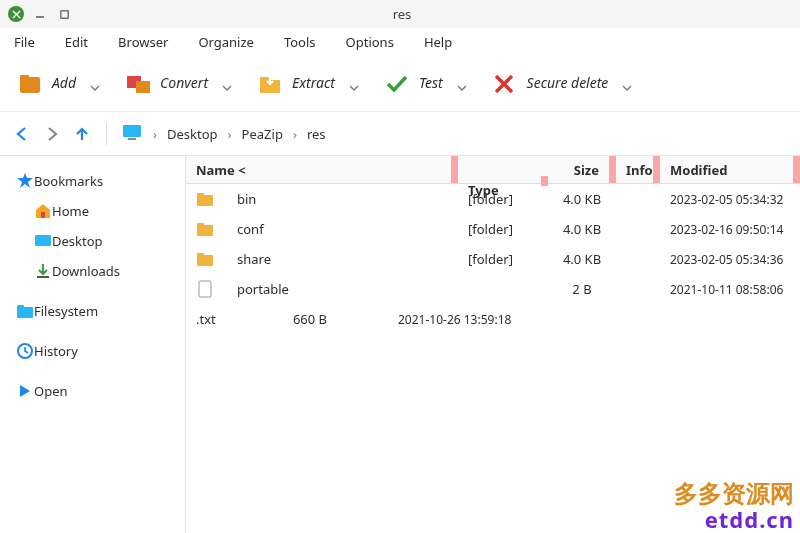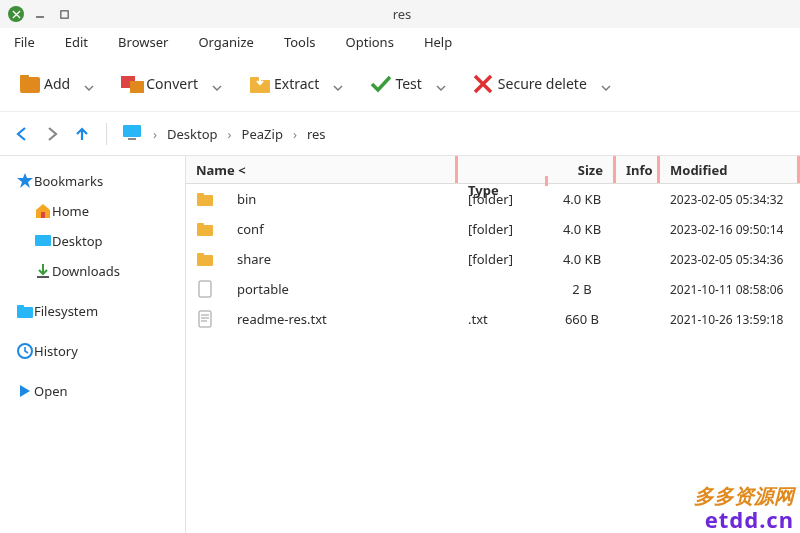--- a/index.html
+++ b/index.html
@@ -7,58 +7,58 @@
 
 .titlebar { height: 28px; background: #f5f5f5; display: flex; align-items: center; padding: 0 8px; gap: 8px; }
 .win-btn { width: 16px; height: 16px; display: flex; align-items: center; justify-content: center; border-radius: 50%; }
 .win-close { background: #3f8e3a; color: #fff; }
 .win-title { flex: 1; text-align: center; color: #444; }
 
 .menubar { height: 28px; display: flex; align-items: center; padding: 0 6px; gap: 14px; background: #fff; }
 .menu-item { padding: 4px 8px; cursor: default; }
 
 .toolbar { height: 56px; display: flex; align-items: center; padding: 0 10px; gap: 6px; border-bottom: 1px solid #eee; }
-.tb-btn { display: flex; align-items: center; gap: 0; padding: 6px 8px; cursor: default; }
+.tb-btn { display: flex; align-items: flex-start; gap: 8px; padding: 6px 8px; cursor: default; font-style: italic; }
 .tb-label { font-size: 14px; }
 .chev { width: 10px; height: 10px; display: inline-block; }
 .tb-ico { width: 26px; height: 22px; display: inline-block; }
 
 .addressbar { height: 44px; display: flex; align-items: center; padding: 0 12px; gap: 10px; border-bottom: 1px solid #e5e5e5; }
 .nav-ico { width: 20px; height: 20px; display: flex; align-items: center; justify-content: center; }
 .breadcrumb { display: flex; align-items: center; gap: 10px; }
 .crumb { color: #333; }
 .bc-sep { color: #888; }
 
 .content { display: flex; height: calc(533px - 28px - 28px - 56px - 44px); }
 .sidebar { width: 185px; padding: 10px 6px; }
 .side-item { display: flex; align-items: center; gap: 0; padding: 6px 10px; cursor: default; }
 .side-item.indent { padding-left: 28px; }
 .side-group { margin-bottom: 10px; }
 .side-ico { width: 18px; height: 18px; display: inline-flex; align-items: center; justify-content: center; }
 
 .fileview { flex: 1; border-left: 1px solid #e3e3e3; }
 .cols { display: flex; height: 28px; border-bottom: 1px solid #ddd; background: #fafafa; }
-.col { padding: 5px 10px; font-weight: bold; border-right: 3px solid #fca5a5; }
+.col { padding: 5px 10px; font-weight: bold; border-right: 7px solid #fca5a5; }
 .col-name { flex: 1; }
 .col-type { width: 90px; margin-top: 20px; }
 .col-size { width: 68px; text-align: right; }
 .col-info { width: 44px; }
 .col-mod { width: 140px; }
 
 .row { display: flex; height: 30px; align-items: center; }
 .cell { padding: 0 10px; }
 .cell-name { flex: 1; display: flex; align-items: flex-start; gap: 23px; }
 .cell-type { width: 90px; }
 .cell-size { width: 68px; text-align: center; }
 .cell-info { width: 44px; }
 .cell-mod { width: 140px; font-size: 12px; }
 .ficon { width: 18px; height: 18px; display: inline-flex; align-items: center; justify-content: center; }
 
 .watermark { position: absolute; right: 6px; bottom: 2px; text-align: right; font-weight: bold; line-height: 1.1; }
-.wm-top { color: #e08a1e; font-size: 20px; font-style: italic; }
+.wm-top { color: #e08a1e; font-size: 24px; }
 .wm-bot { color: #6d28d9; font-size: 22px; letter-spacing: 1px; }
 </style>
 </head>
 <body>
 
 <div class="titlebar">
   <div class="win-btn win-close">
     <svg width="9" height="9" viewBox="0 0 10 10">
         <path d="M1 1 L9 9 M9 1 L1 9" stroke="#fff" stroke-width="1.5"></path>
       </svg>
@@ -308,29 +308,20 @@
               </svg>
             </span>
             <span>portable</span>
           </div>
           <div class="cell cell-type"></div>
           <div class="cell cell-size">2 B</div>
           <div class="cell cell-info"></div>
           <div class="cell cell-mod">2021-10-11 08:58:06</div>
         </div>
         <div class="row">
-          <div class="cell cell-name">
-            <span class="ficon">
-              <svg width="16" height="18">
-                <rect x="2" y="1" width="12" height="16" rx="1" fill="#fff" stroke="#999"></rect>
-                <path d="M4 5h8M4 8h8M4 11h6" stroke="#999"></path>
-              </svg>
-            </span>
-            <span>readme-res.txt</span>
-          </div>
           <div class="cell cell-type">.txt</div>
           <div class="cell cell-size">660 B</div>
           <div class="cell cell-info"></div>
           <div class="cell cell-mod">2021-10-26 13:59:18</div>
         </div>
       </div>
   </div>
 </div>
 
 <div class="watermark">

